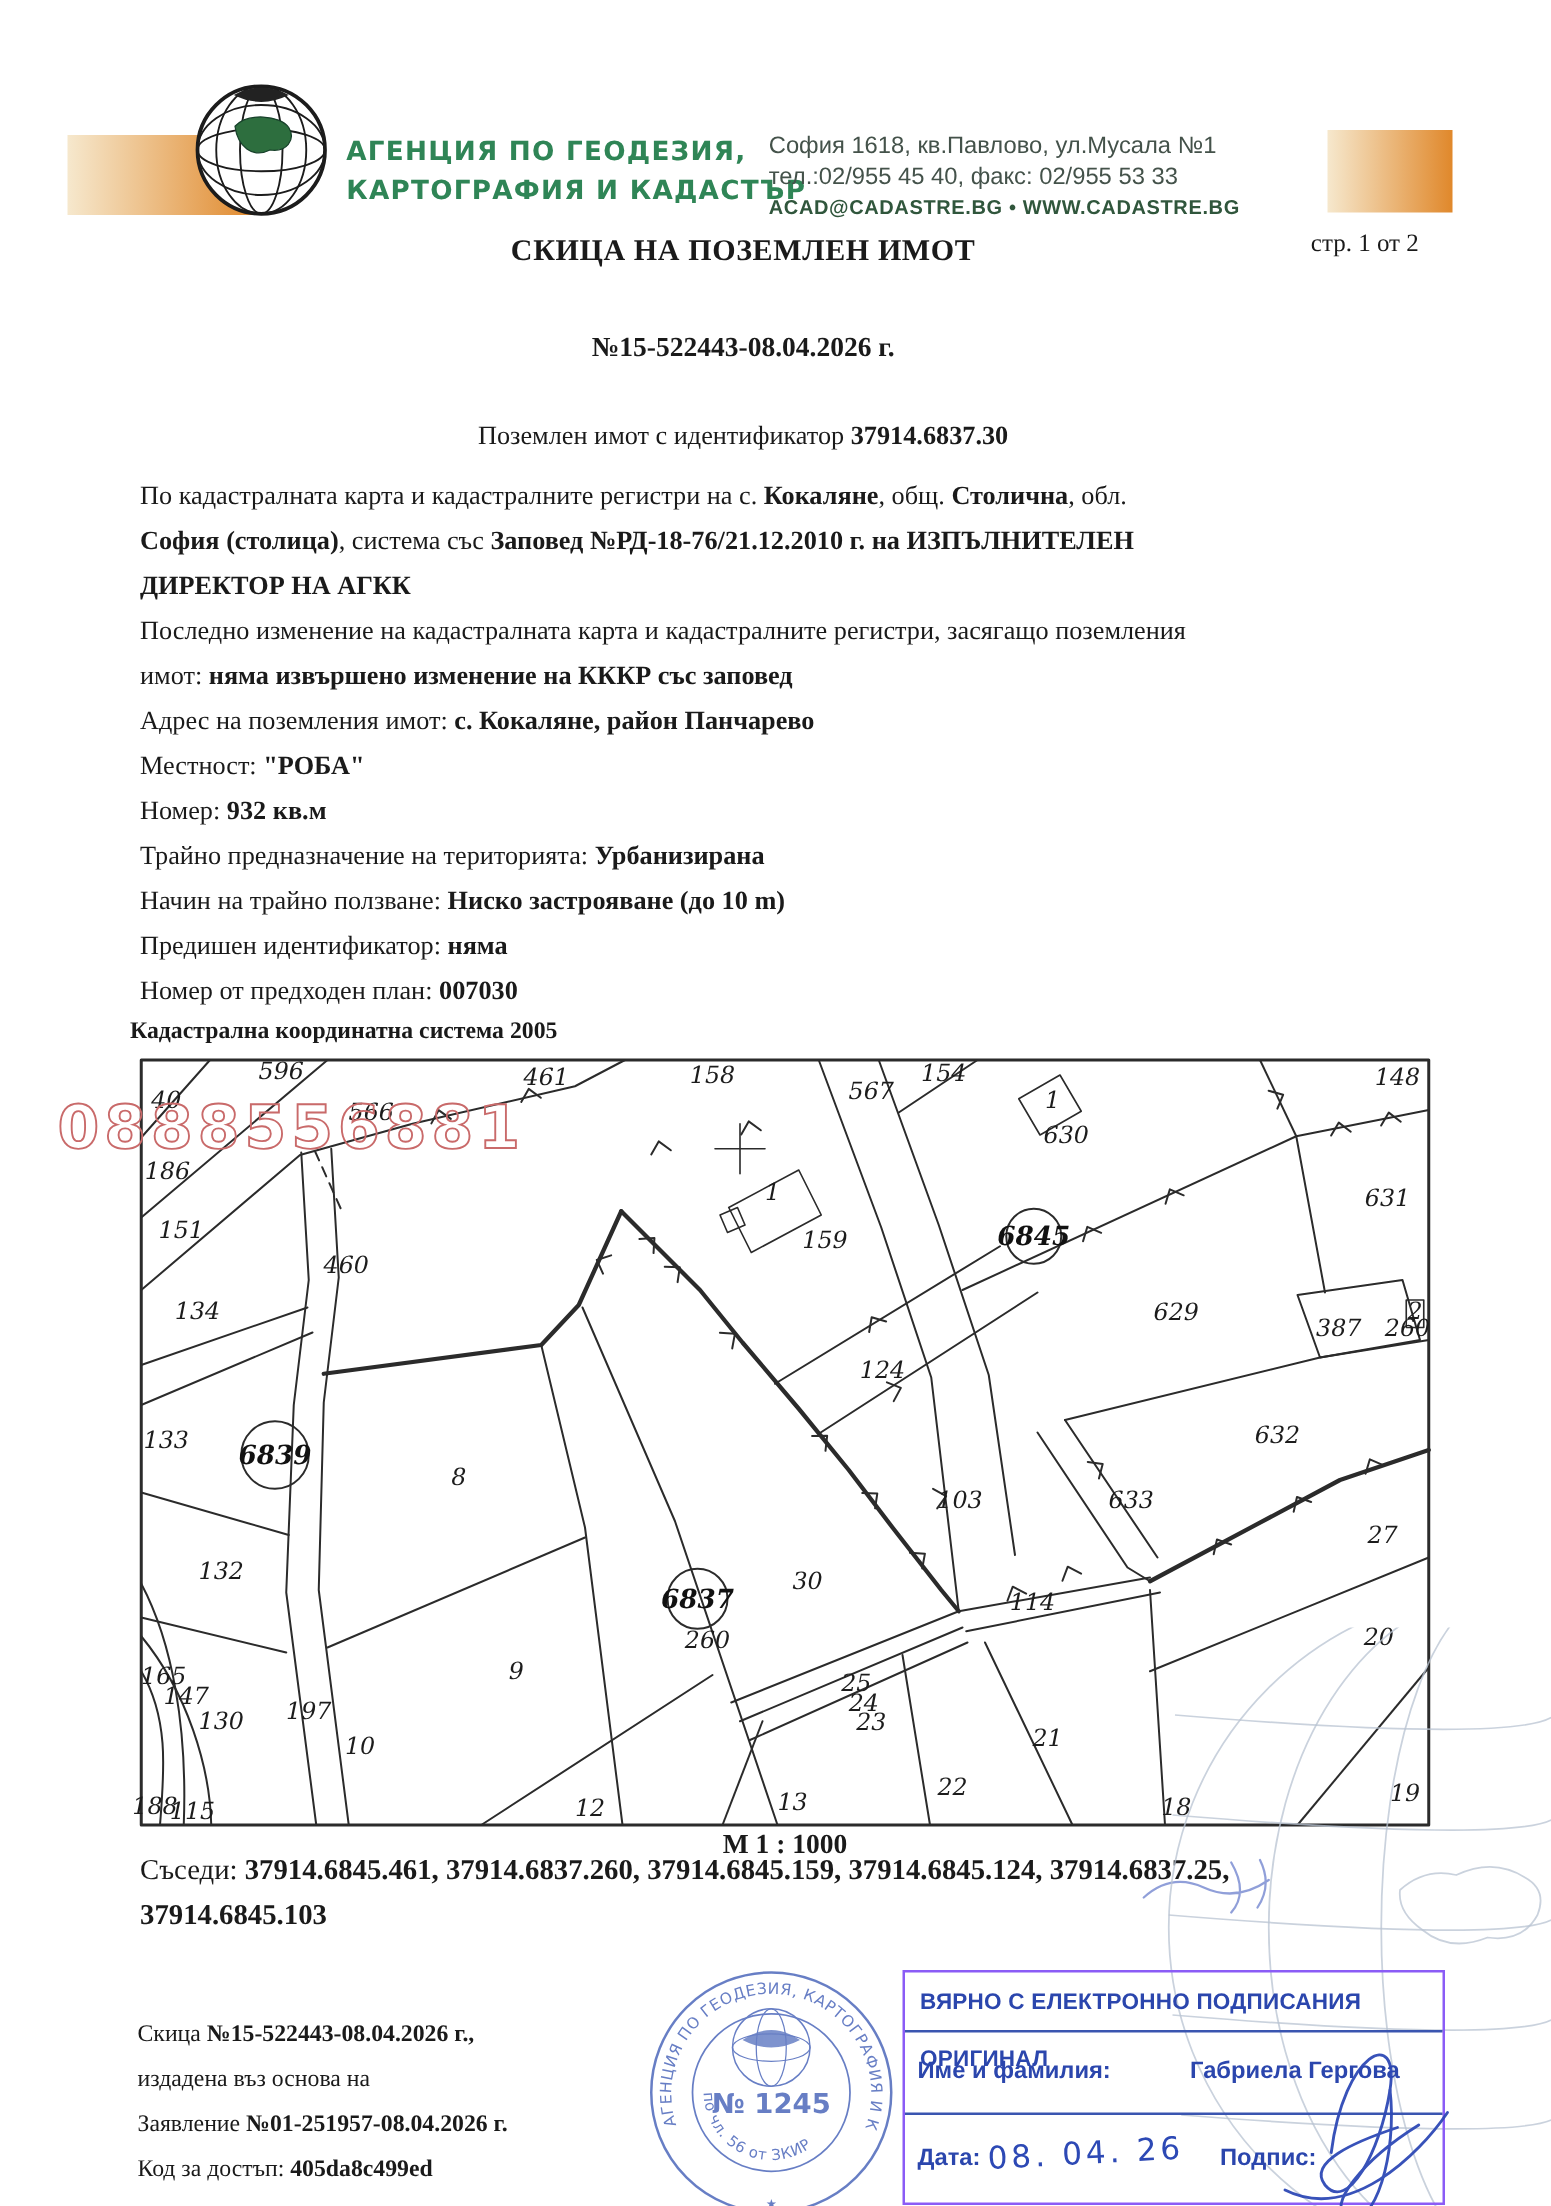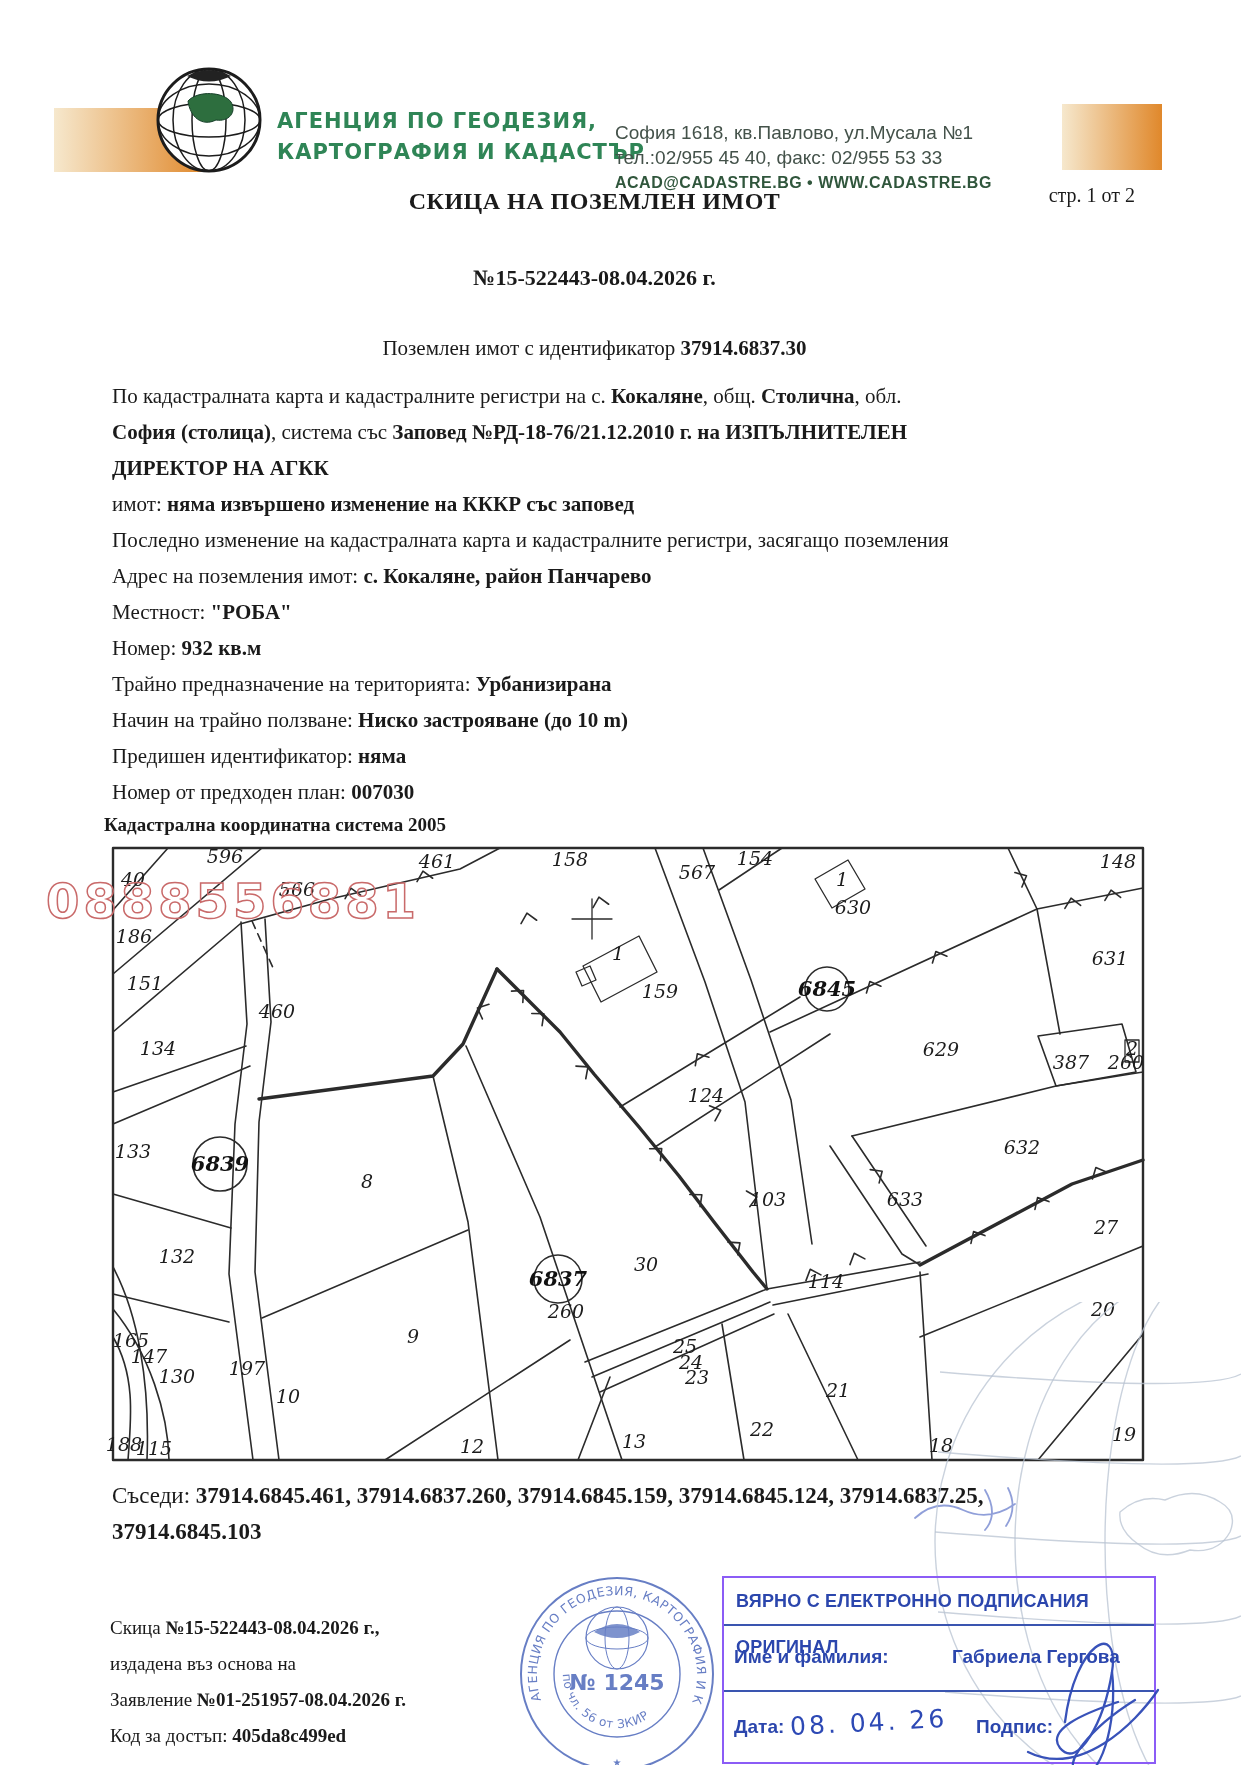--- a/index.html
+++ b/index.html
@@ -75,40 +75,40 @@
     <ellipse cx="61" cy="61" rx="51" ry="36" fill="none" stroke="#1c1c1c" stroke-width="1.5"></ellipse>
     <path d="M39,17 Q61,5 83,17 Q61,28 39,17 Z" fill="#222"></path>
     <path d="M40,42 C50,31 76,33 83,43 C89,53 81,63 68,61 C54,68 42,58 40,42 Z" fill="#2d6e3e" stroke="#17402a" stroke-width="1"></path>
   </svg>
 
   <div class="agency" style="left:277px;top:84px;">
     <div>АГЕНЦИЯ ПО ГЕОДЕЗИЯ,</div>
     <div>КАРТОГРАФИЯ И КАДАСТЪР</div>
   </div>
 
-  <div class="addr" style="left:615px;top:98px;">
+  <div class="addr" style="left:615px;top:82px;">
     <div>София 1618, кв.Павлово, ул.Мусала №1</div>
     <div>тел.:02/955 45 40, факс: 02/955 53 33</div>
     <div class="l3">ACAD@CADASTRE.BG • WWW.CADASTRE.BG</div>
   </div>
 
   <div class="pagenum" style="right:106px;top:162px;">стр. 1 от 2</div>
 
   <div class="dochead title" style="top:166px;">СКИЦА НА ПОЗЕМЛЕН ИМОТ</div>
   <div class="dochead docnum" style="top:243px;">№15-522443-08.04.2026 г.</div>
   <div class="dochead subtitle" style="top:314px;">
       <div><span>Поземлен имот с идентификатор </span><span class="b">37914.6837.30</span></div>
     </div>
 
   <div class="para" style="top:356px;">
       <div><span>По кадастралната карта и кадастралните регистри на с. </span><span class="b">Кокаляне</span><span>, общ. </span><span class="b">Столична</span><span>, обл.</span></div>
       <div><span class="b">София (столица)</span><span>, система със </span><span class="b">Заповед №РД-18-76/21.12.2010 г. на ИЗПЪЛНИТЕЛЕН</span></div>
       <div><span class="b">ДИРЕКТОР НА АГКК</span></div>
+      <div><span>Последно изменение на кадастралната карта и кадастралните регистри, засягащо поземления</span></div>
       <div><span>имот: </span><span class="b">няма извършено изменение на КККР със заповед</span></div>
-      <div><span>Последно изменение на кадастралната карта и кадастралните регистри, засягащо поземления</span></div>
       <div><span>Адрес на поземления имот: </span><span class="b">с. Кокаляне, район Панчарево</span></div>
       <div><span>Местност: </span><span class="b">"РОБА"</span></div>
       <div><span>Номер: </span><span class="b">932 кв.м</span></div>
       <div><span>Трайно предназначение на територията: </span><span class="b">Урбанизирана</span></div>
       <div><span>Начин на трайно ползване: </span><span class="b">Ниско застрояване (до 10 m)</span></div>
       <div><span>Предишен идентификатор: </span><span class="b">няма</span></div>
       <div><span>Номер от предходен план: </span><span class="b">007030</span></div>
     </div>
 
   <div class="coordsys" style="top:792px;">Кадастрална координатна система 2005</div>
@@ -249,20 +249,21 @@
         <text class="pl" x="1124" y="1419">19</text>
         <text class="pl" x="124" y="1429">188</text>
         <text class="pl" x="154" y="1433">115</text>
         <text class="pl" x="842" y="864" font-size="15">1</text>
         <text class="pl" x="618" y="938" font-size="15">1</text>
         <text class="pl" x="1132" y="1033" font-size="13">2</text>
       </g>
     <text class="wm" x="46" y="896">0888556881</text>
   </svg>
 
+  <div class="scale" style="top:1440px;">М 1 : 1000</div>
 
   <div class="neighbors" style="top:1456px;">
       <div><span>Съседи: </span><span class="b">37914.6845.461, 37914.6837.260, 37914.6845.159, 37914.6845.124, 37914.6837.25,</span></div>
       <div><span class="b">37914.6845.103</span></div>
     </div>
 
   <svg class="abs" style="left:900px;top:1452px;" width="210" height="72" viewBox="900 1452 210 72">
     <path class="blue" style="stroke:#7487cf;stroke-width:1.8;opacity:.8" d="M915,1496 q22,-20 48,-8 t52,-6 M985,1468 q14,24 0,40 M1008,1466 q10,20 -2,38"></path>
   </svg>
 

